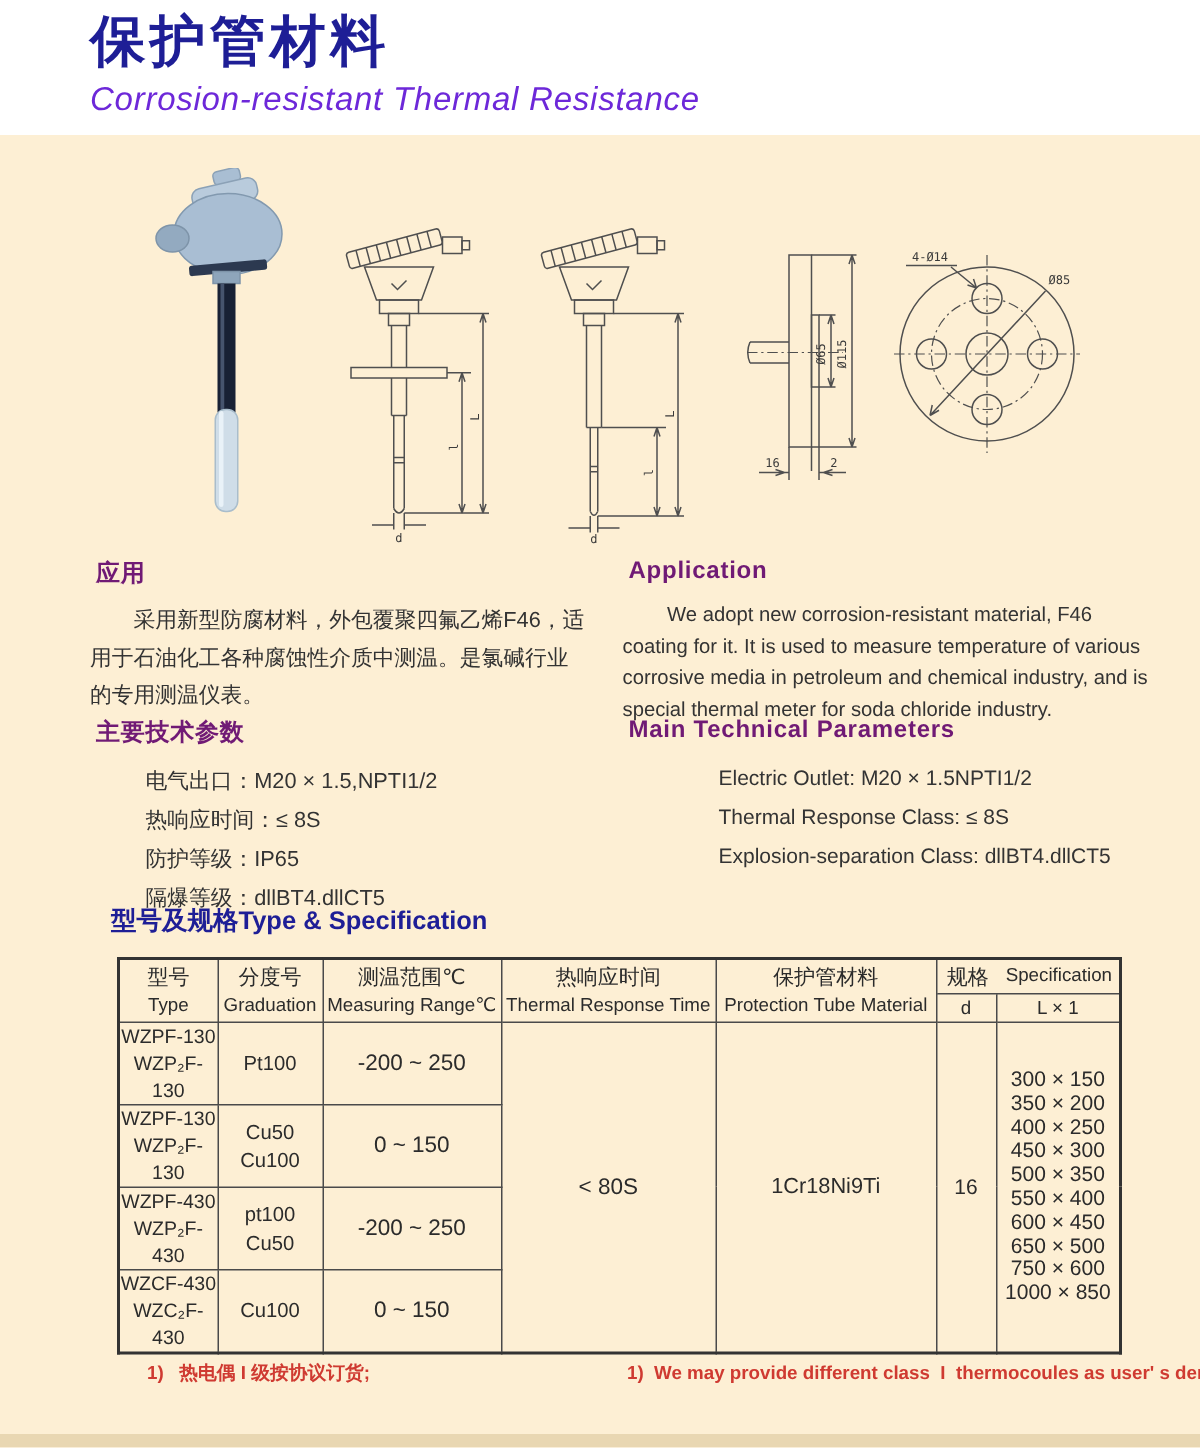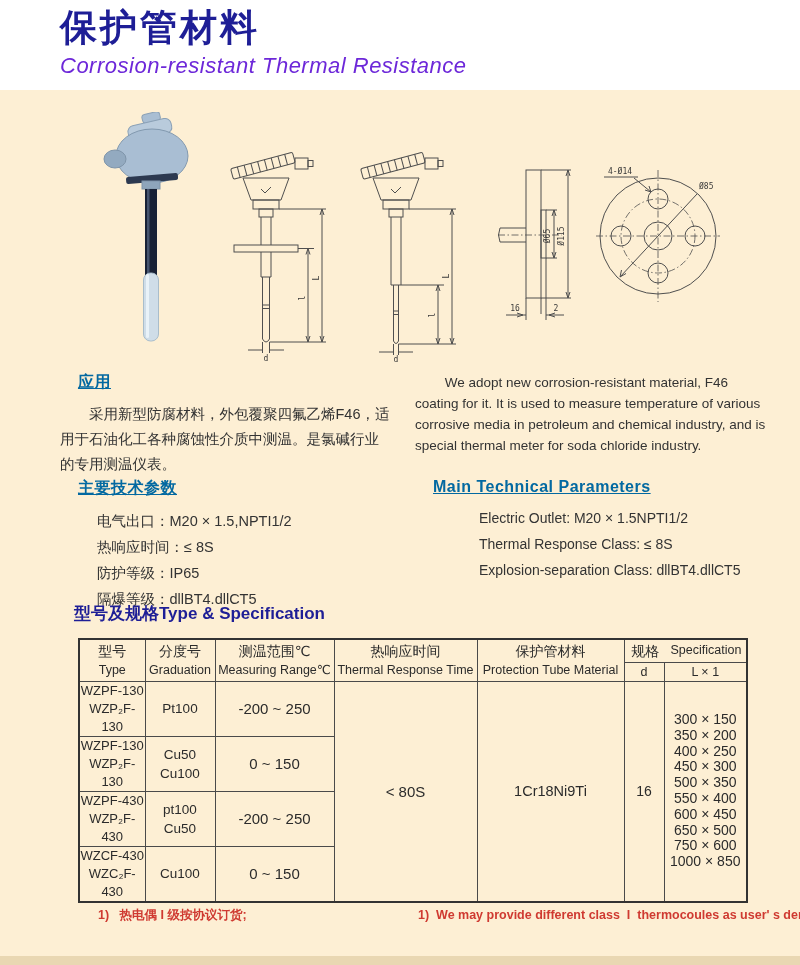--- a/index.html
+++ b/index.html
@@ -16,21 +16,21 @@
   .title-zh{font-size:37px;font-weight:bold;color:#1e1e96;letter-spacing:3px;line-height:44px;}
   .title-en{font-size:22px;font-weight:normal;font-style:italic;color:#6d28d9;line-height:32px;letter-spacing:.5px;}
 
   
   .fig{position:absolute;}
   .ln path,.ln rect,.ln circle,.ln ellipse{stroke:#4f4f4f;stroke-width:1;fill:none;}
   .ln .cl{stroke-dasharray:7 2.5 1.5 2.5;stroke-width:.8;}
   .ln text{fill:#3a3a3a;stroke:none;font-size:8px;font-family:"DejaVu Sans Mono","Liberation Mono",monospace;}
 
   
-  .blk-heading{font-size:16px;font-weight:bold;color:#0369a1;margin:0 0 9px 18px;letter-spacing:.5px;text-decoration:underline;}
+  .blk-heading{font-size:16px;font-weight:bold;color:#701a75;margin:0 0 9px 4px;letter-spacing:.5px;}
   .col-left{position:absolute;left:60px;top:282px;width:332px;}
   .col-right{position:absolute;left:415px;top:282px;width:358px;}
   .para-zh{font-size:14.5px;line-height:25px;text-indent:2em;margin:0;}
   .para-en{font-size:13.5px;line-height:21px;text-indent:2.2em;margin:0;}
   .params-zh{position:absolute;left:60px;top:388px;}
   .params-en{position:absolute;left:415px;top:388px;}
   .param-lines-zh{font-size:14.5px;line-height:26px;padding-left:37px;}
   .param-lines-en{font-size:14px;line-height:26px;padding-left:64px;}
 
   
@@ -158,20 +158,21 @@
     <path d="M106,19 H140 M136,20 L153,34 M153,34 l-6,-2 M153,34 l-2,-6"></path>
     <text x="122" y="16" text-anchor="middle" font-size="7.5">4-Ø14</text>
   </svg>
 
   <div class="col-left">
     <div class="blk-heading">应用</div>
     <p class="para-zh">采用新型防腐材料，外包覆聚四氟乙烯F46，适用于石油化工各种腐蚀性介质中测温。是氯碱行业的专用测温仪表。</p>
   </div>
 
   <div class="col-right">
+    <div class="blk-heading">Application</div>
     <p class="para-en">We adopt new corrosion-resistant material, F46 coating for it. It is used to measure temperature of various corrosive media in petroleum and chemical industry, and is special thermal meter for soda chloride industry.</p>
   </div>
 
   <div class="params-zh">
     <div class="blk-heading">主要技术参数</div>
     <div class="param-lines-zh">
       <div>电气出口：M20 × 1.5,NPTI1/2</div>
       <div>热响应时间：≤ 8S</div>
       <div>防护等级：IP65</div>
       <div>隔爆等级：dllBT4.dllCT5</div>

